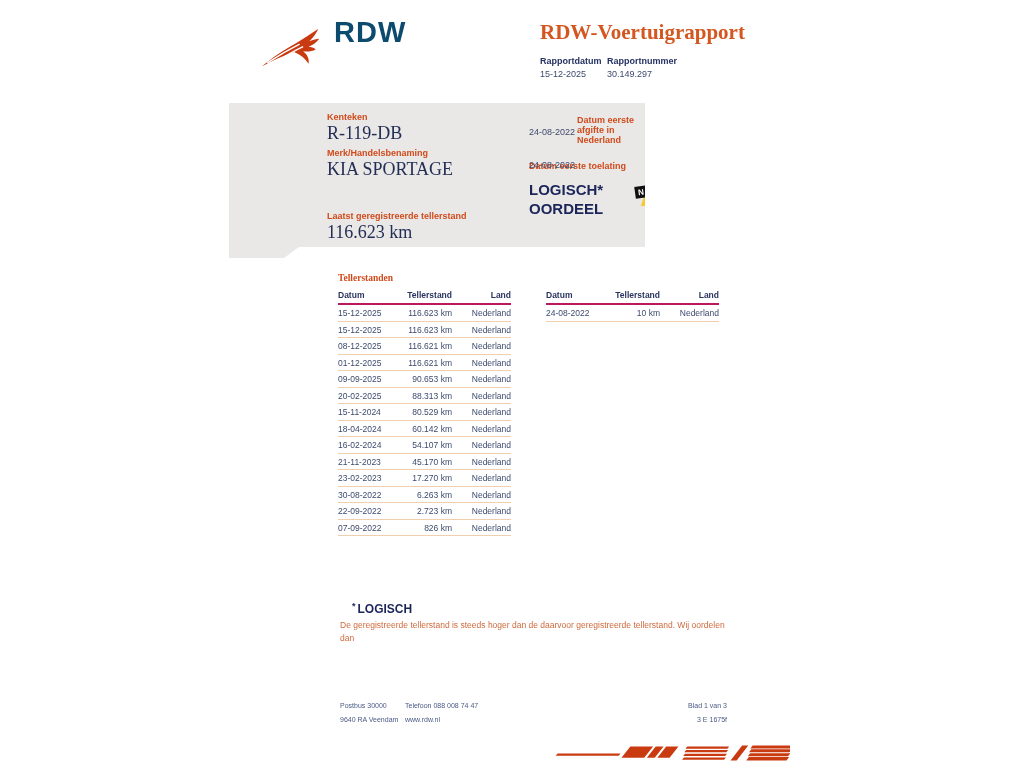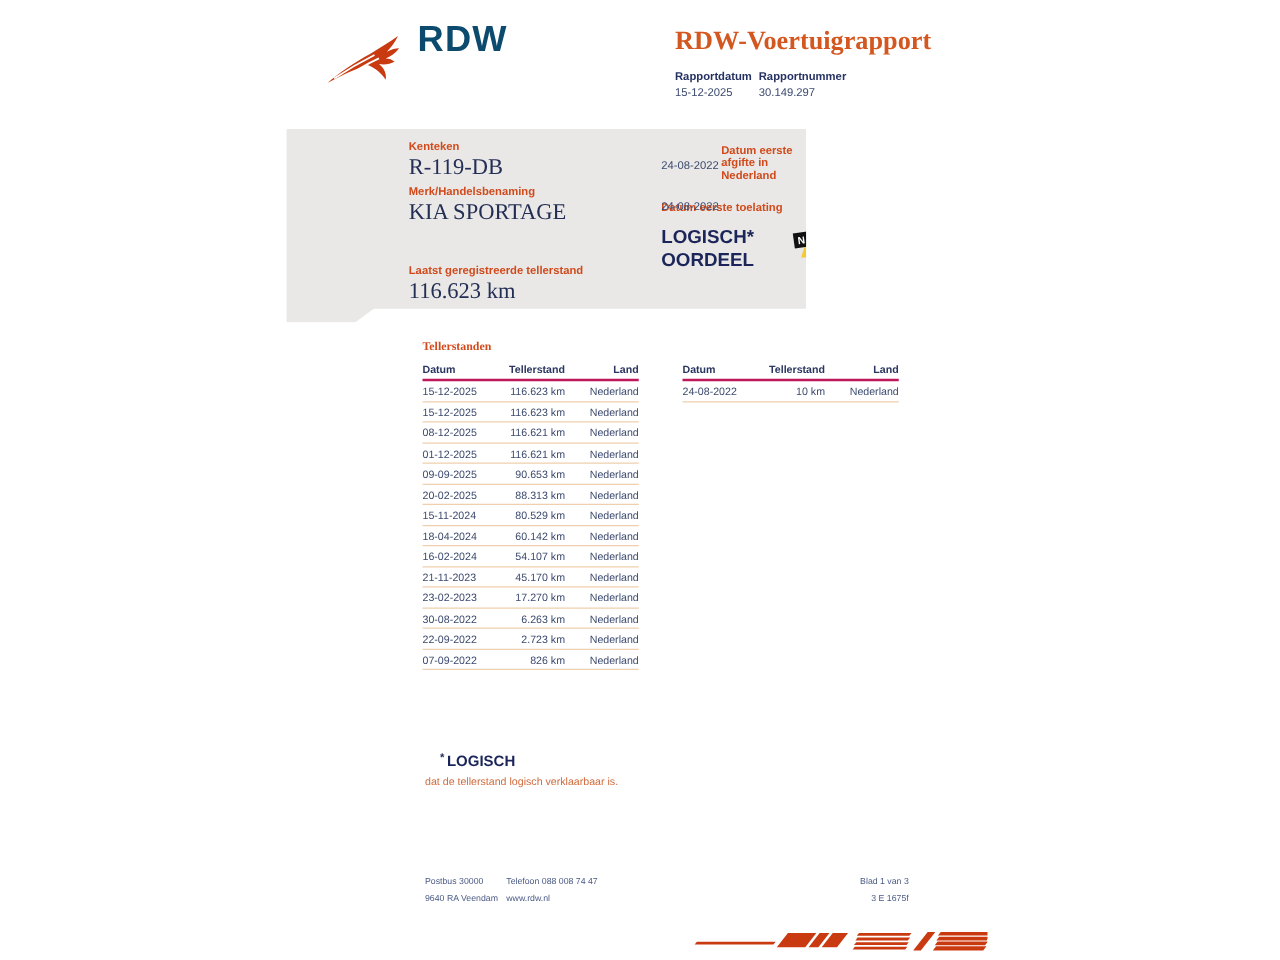--- a/index.html
+++ b/index.html
@@ -213,21 +213,21 @@
         <tr>
           <td>24-08-2022</td>
           <td>10 km</td>
           <td>Nederland</td>
         </tr>
       </tbody>
   </table>
 
   <div class="note-title"><span class="ast">*</span><span>LOGISCH</span></div>
   <div class="note-body">
-    <div>dat de tellerstand logisch verklaarbaar is.</div>
+    <div>De geregistreerde tellerstand is steeds hoger dan de daarvoor geregistreerde tellerstand. Wij oordelen dan</div>
   </div>
 
   <div class="foot" style="left:340px;top:699px;">
     <div>Postbus 30000</div>
     <div>9640 RA Veendam</div>
   </div>
   <div class="foot" style="left:405px;top:699px;">
     <div>Telefoon 088 008 74 47</div>
     <div><a href="#">www.rdw.nl</a></div>
   </div>

